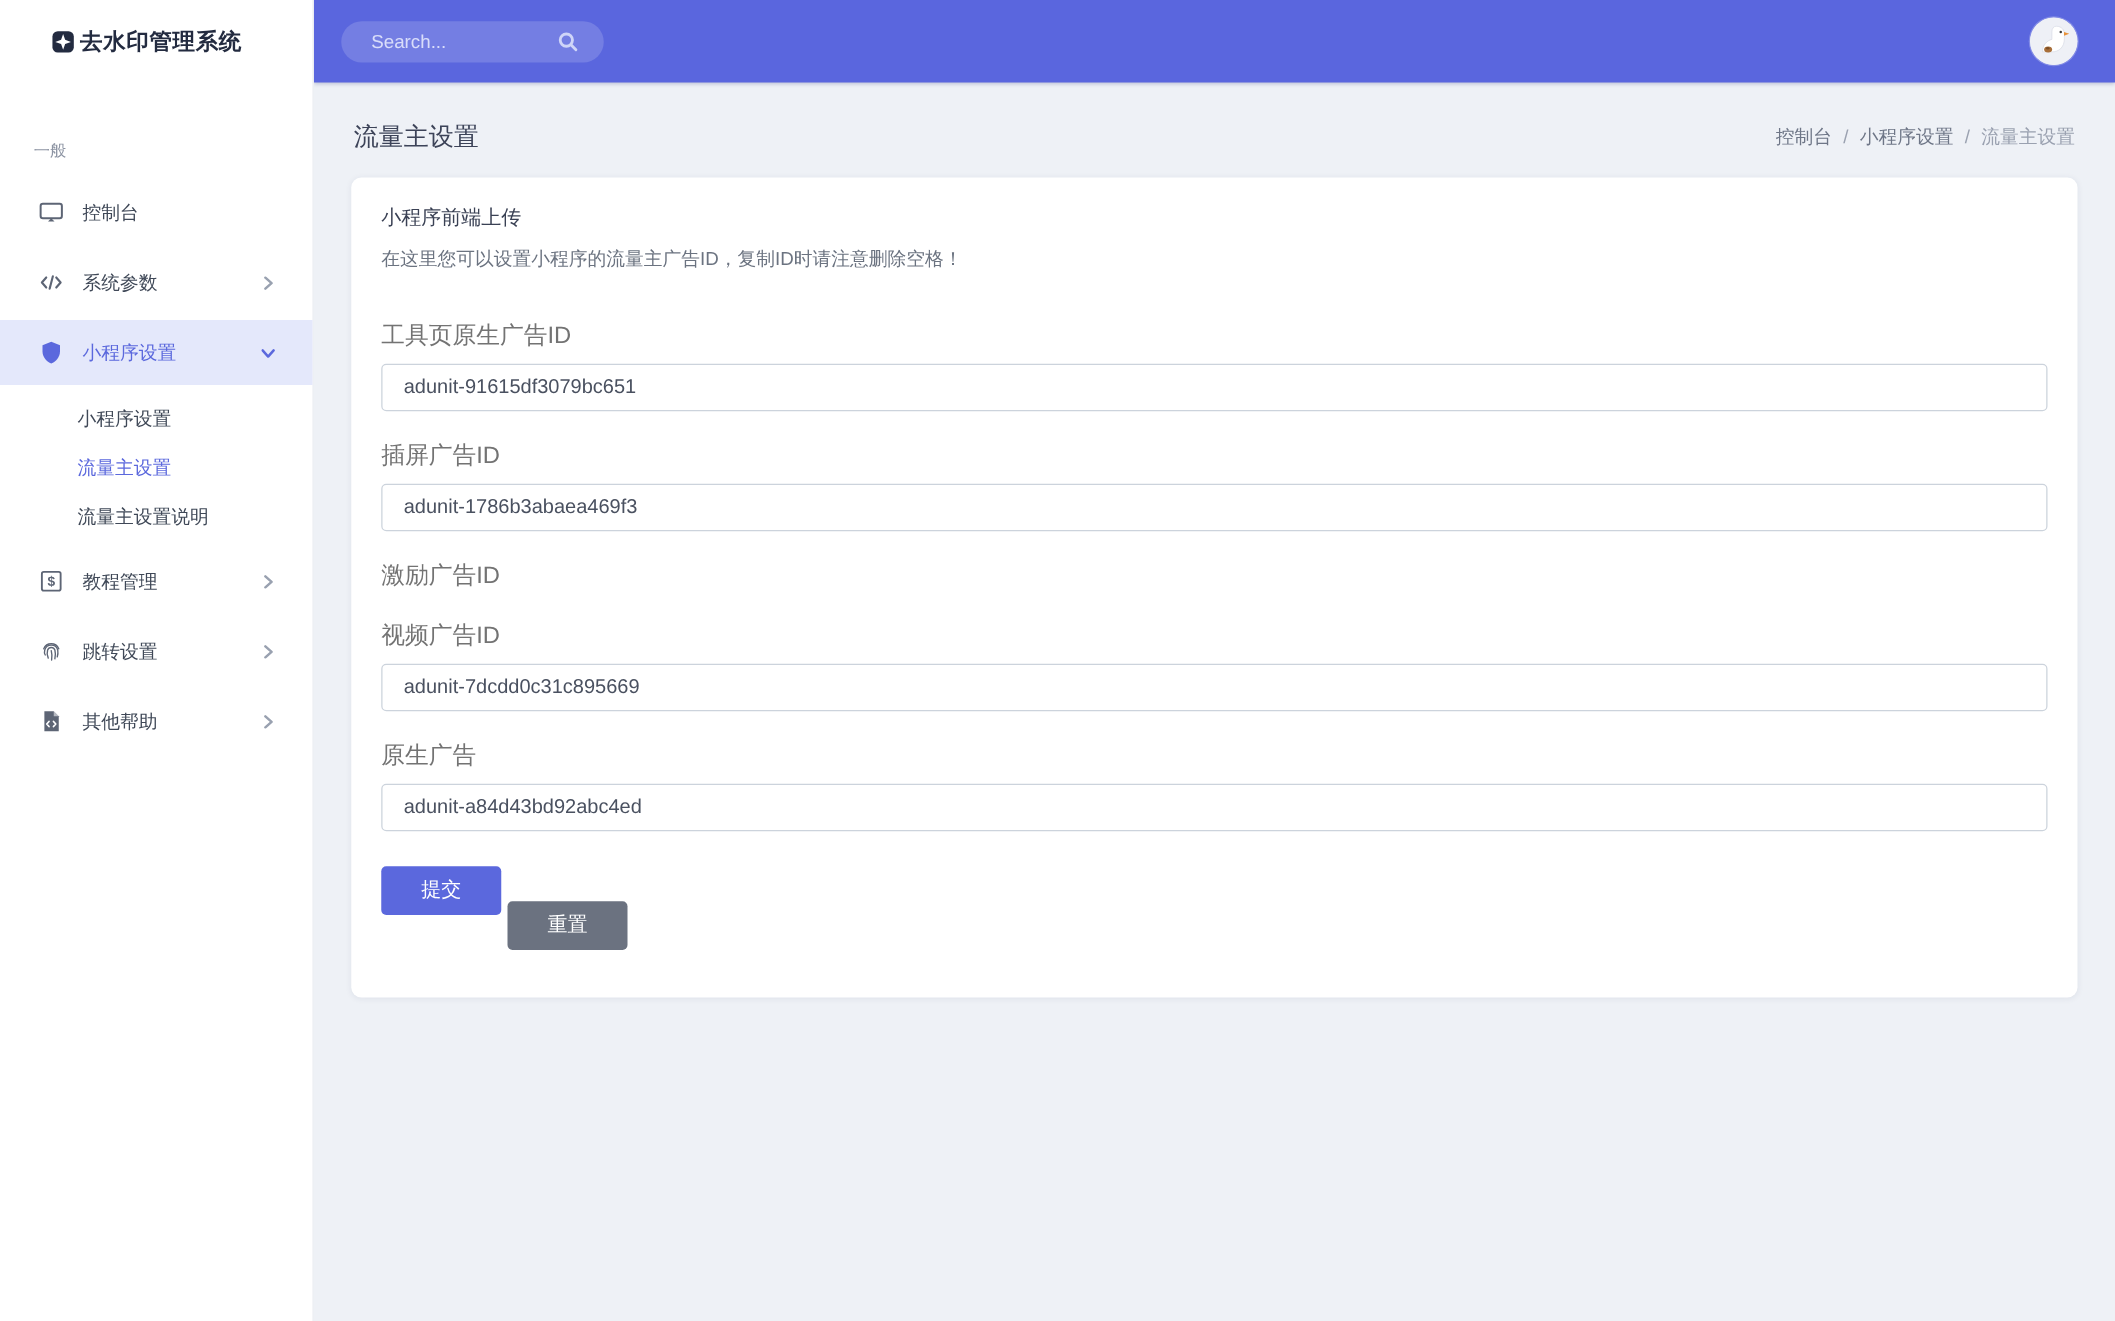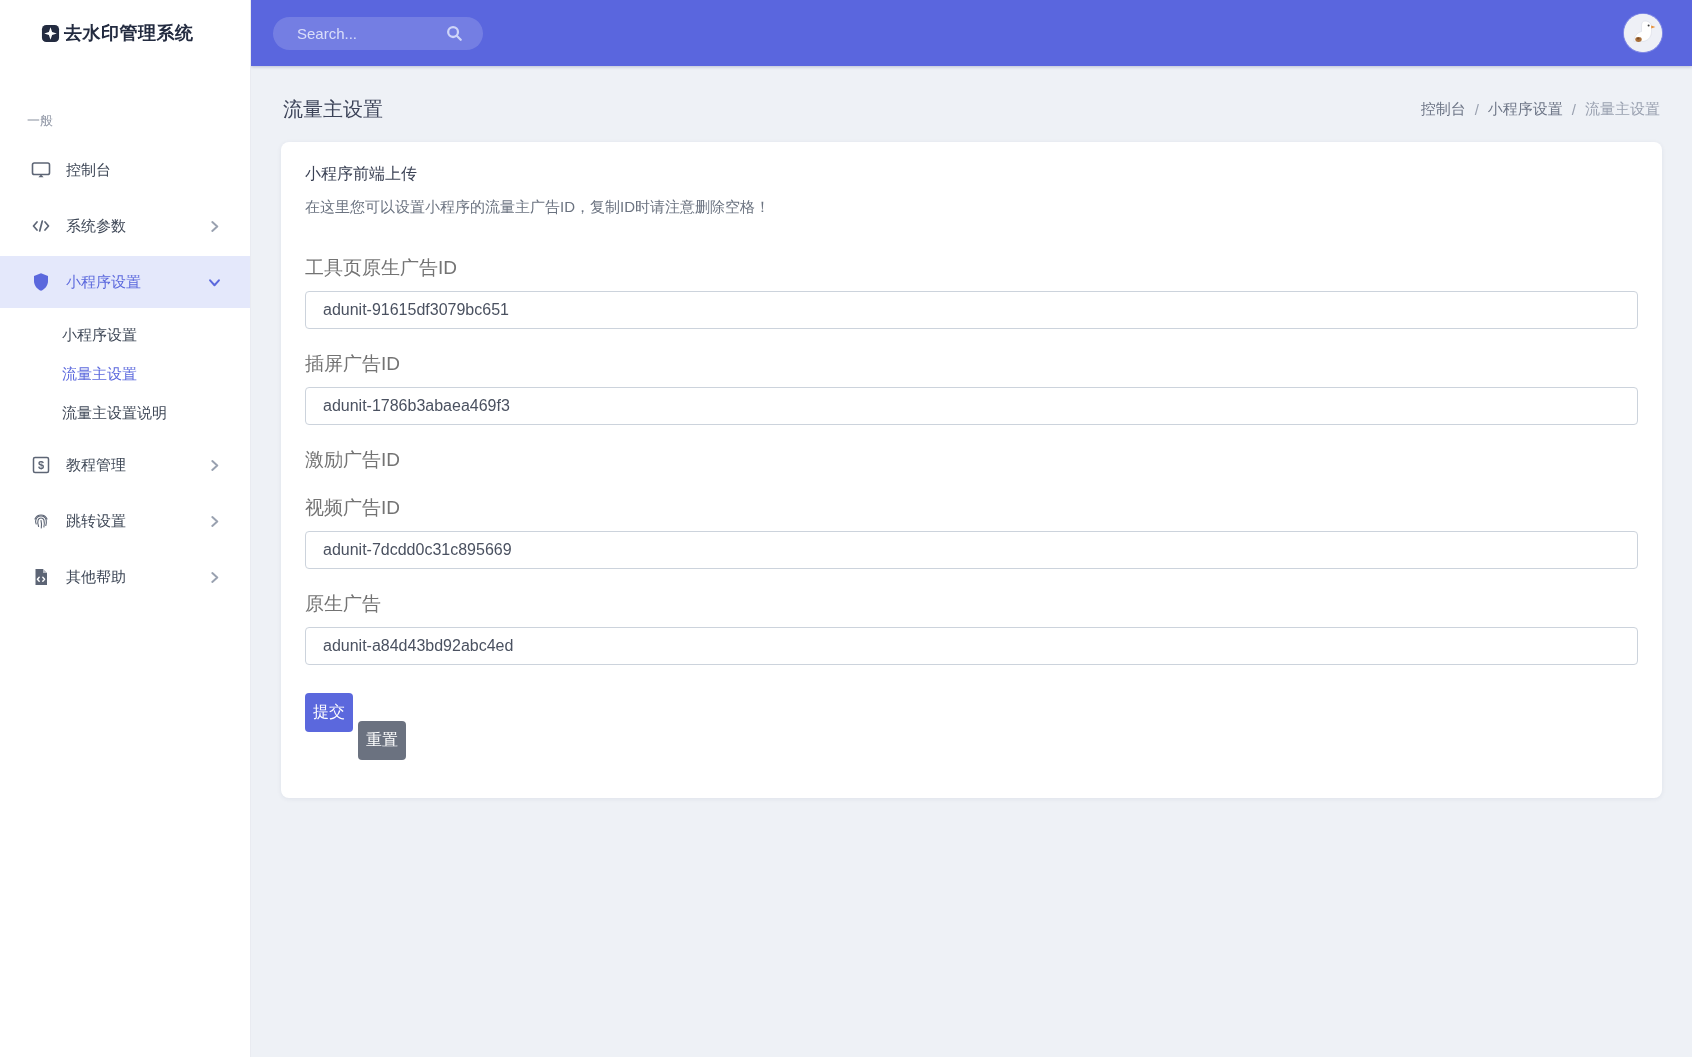--- a/index.html
+++ b/index.html
@@ -98,21 +98,21 @@
   .form-label { display:block; font-size:19px; color:#737373; margin-bottom:10px; }
   .form-input {
     display:block; width:100%; height:38px;
     border:1px solid #ccd3dc; border-radius:4px;
     padding:0 17px; font-size:16px; color:#4a5160; background:#fff;
     font-family:"Liberation Sans","DejaVu Sans",sans-serif;
     outline:none;
   }
   .btn-row { margin-top:28px; display:flex; gap:5px; }
   .btn {
-    height:39px; padding:0 8px; border:none; border-radius:4px;
+    height:39px; padding:0 32px; border:none; border-radius:4px;
     font-size:16px; color:#ffffff; cursor:pointer;
     font-family:Liberation Sans, sans-serif;
   }
   .btn-submit { background:var(--c-accent,#5b68dd); }
   .btn-reset  { background:var(--c-gray,#6b7280);margin-top:28px; }
 </style>
 </head>
 <body>
 
 <aside class="sidebar">

